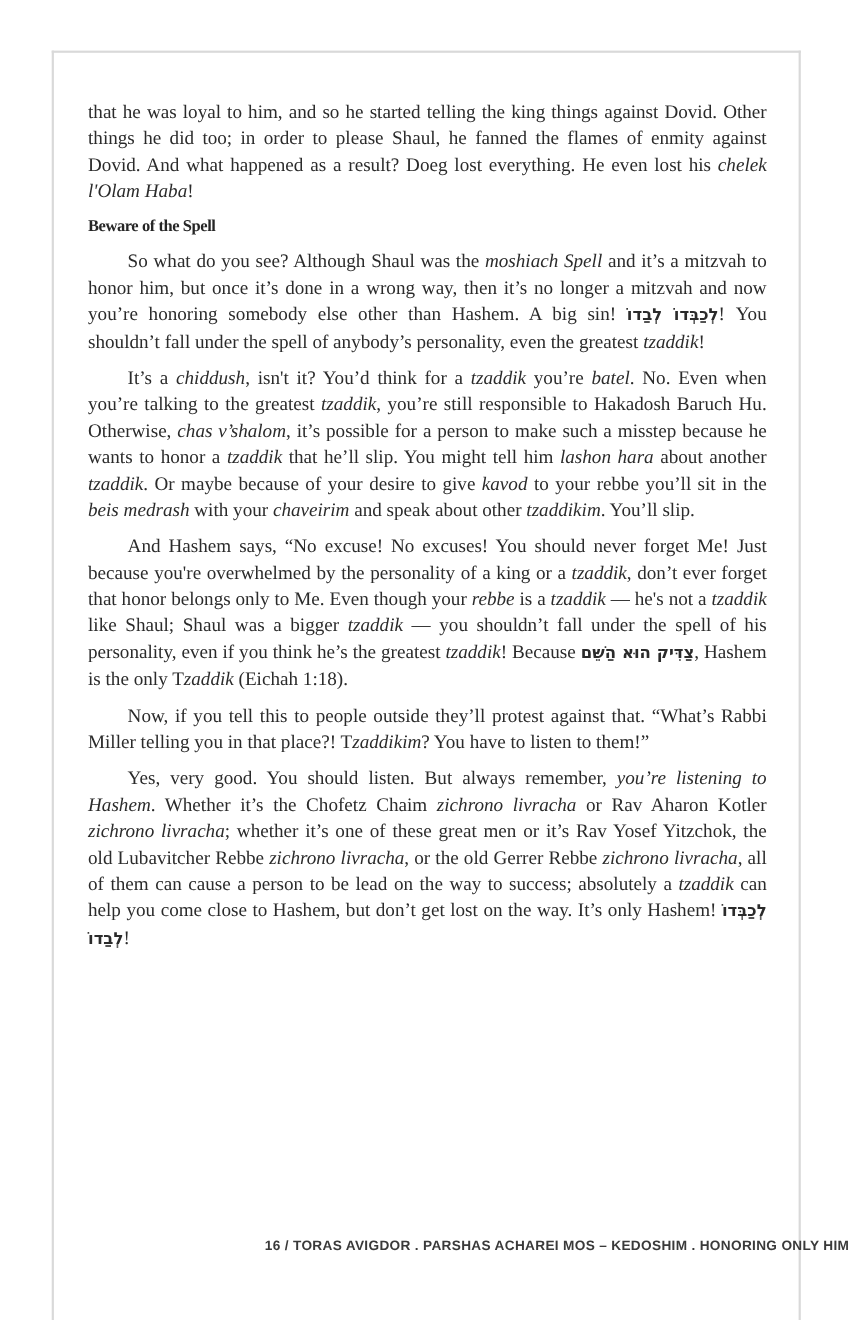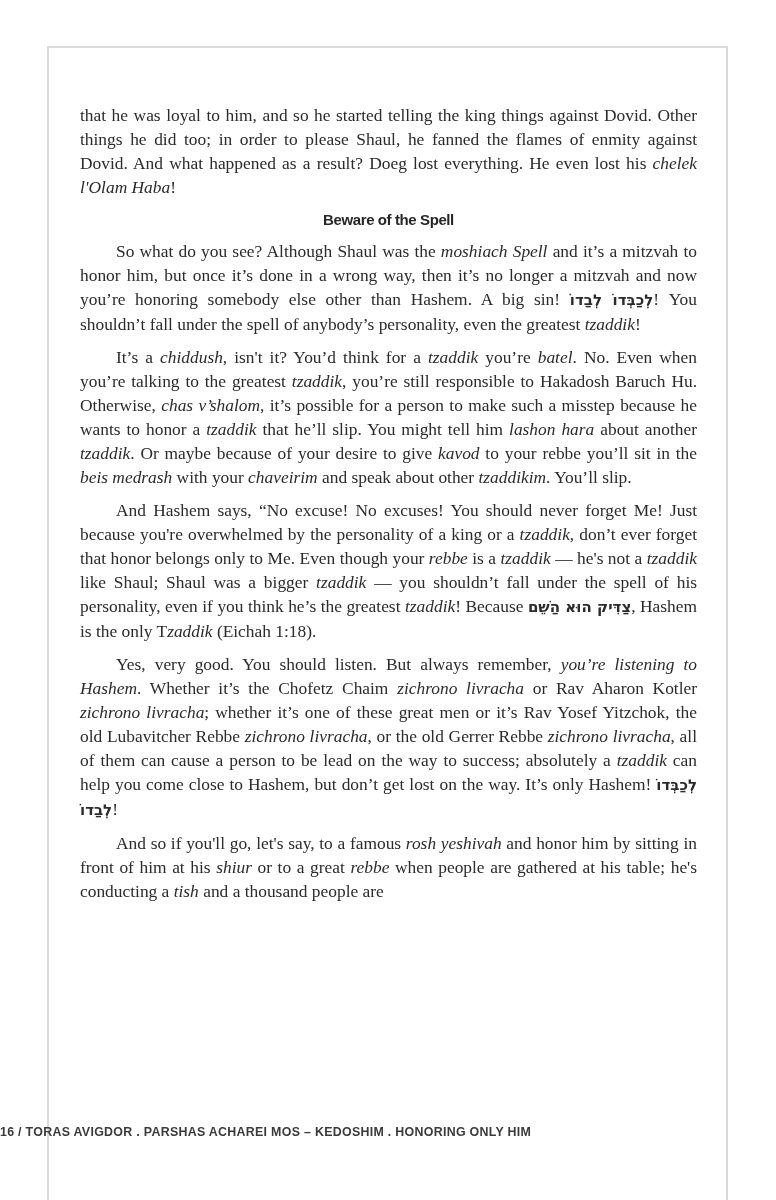--- a/index.html
+++ b/index.html
@@ -4,48 +4,48 @@
 <style>
   html, body { margin: 0; padding: 0; }
   body {
     width: 776px; height: 1200px; background: #ffffff; position: relative; overflow: hidden;
   }
   .page {
     position: absolute; left: 47px; top: 46px; width: 681px; height: 1170px;
     border: 2px solid #d9d9d9; border-bottom: none; box-sizing: border-box; background: #fff;
   }
   .text-block {
-    position: absolute; left: 80px; top: 103px; width: 617px;
+    position: absolute; left: 80px; top: 89px; width: 617px;
     font-family: "Liberation Serif", "DejaVu Serif", serif;
     font-size: 17.4px; line-height: 24.1px; color: #2b2b2b;
     text-align: justify; hyphens: none;
   }
   .text-block p { margin: 0 0 8.5px 0; text-indent: 36px; }
   .text-block p.noindent { text-indent: 0; }
   .text-block i { font-style: italic; }
   .heb { font-family: "DejaVu Sans", sans-serif; font-size: 15px; direction: rtl; unicode-bidi: isolate; font-weight: bold; }
   h2.section-heading {
-    margin: 2px 0 7px 0; text-align: center;
-    font-family: Liberation Sans, sans-serif;
+    margin: 2px 0 7px 0; 
+    font-family: Liberation Serif, serif;
     font-size: 15px; font-weight: bold; letter-spacing: -0.4px; color: #262626; line-height: 24px;
   }
   .footer {
-    position: absolute; left: 0; width: 772px; top: 1125px; text-align: left;
+    position: absolute; left: 0; width: 772px; top: 1125px; text-align: right;
     font-family: "Liberation Sans", "DejaVu Sans", sans-serif;
     font-size: 12.4px; font-weight: bold; color: #3a3a3a; letter-spacing: 0.3px;
   }
 </style>
 </head>
 <body>
 
 <div class="page"></div>
 
 <div class="text-block">
   <p class="noindent">that he was loyal to him, and so he started telling the king things against Dovid. Other things he did too; in order to please Shaul, he fanned the flames of enmity against Dovid. And what happened as a result? Doeg lost everything. He even lost his <i>chelek l'Olam Haba</i>!</p>
   <h2 class="section-heading">Beware of the Spell</h2>
   <p>So what do you see? Although Shaul was the <i>moshiach Spell</i> and it’s a mitzvah to honor him, but once it’s done in a wrong way, then it’s no longer a mitzvah and now you’re honoring somebody else other than Hashem. A big sin! <span class="heb" lang="he">לְכַבְּדוֹ לְבַדוֹ</span>! You shouldn’t fall under the spell of anybody’s personality, even the greatest <i>tzaddik</i>!</p>
   <p>It’s a <i>chiddush</i>, isn't it? You’d think for a <i>tzaddik</i> you’re <i>batel</i>. No. Even when you’re talking to the greatest <i>tzaddik</i>, you’re still responsible to Hakadosh Baruch Hu. Otherwise, <i>chas v’shalom</i>, it’s possible for a person to make such a misstep because he wants to honor a <i>tzaddik</i> that he’ll slip. You might tell him <i>lashon hara</i> about another <i>tzaddik</i>. Or maybe because of your desire to give <i>kavod</i> to your rebbe you’ll sit in the <i>beis medrash</i> with your <i>chaveirim</i> and speak about other <i>tzaddikim</i>. You’ll slip.</p>
   <p>And Hashem says, “No excuse! No excuses! You should never forget Me! Just because you're overwhelmed by the personality of a king or a <i>tzaddik</i>, don’t ever forget that honor belongs only to Me. Even though your <i>rebbe</i> is a <i>tzaddik</i> — he's not a <i>tzaddik</i> like Shaul; Shaul was a bigger <i>tzaddik</i> — you shouldn’t fall under the spell of his personality, even if you think he’s the greatest <i>tzaddik</i>! Because <span class="heb" lang="he">צַדִּיק הוּא הַשֵּׁם</span>, Hashem is the only T<i>zaddik</i> (Eichah 1:18).</p>
+  <p>Now, if you tell this to people outside they’ll protest against that. “What’s Rabbi Miller telling you in that place?! T<i>zaddikim</i>? You have to listen to them!”</p>
   <p>Yes, very good. You should listen. But always remember, <i>you’re listening to Hashem</i>. Whether it’s the Chofetz Chaim <i>zichrono livracha</i> or Rav Aharon Kotler <i>zichrono livracha</i>; whether it’s one of these great men or it’s Rav Yosef Yitzchok, the old Lubavitcher Rebbe <i>zichrono livracha</i>, or the old Gerrer Rebbe <i>zichrono livracha</i>, all of them can cause a person to be lead on the way to success; absolutely a <i>tzaddik</i> can help you come close to Hashem, but don’t get lost on the way. It’s only Hashem! <span class="heb" lang="he">לְכַבְּדוֹ לְבַדוֹ</span>!</p>
-  <p>And so if you'll go, let's say, to a famous <i>rosh yeshivah</i> and honor him by sitting in front of him at his <i>shiur</i> or to a great <i>rebbe</i> when people are gathered at his table; he's conducting a <i>tish</i> and a thousand people are</p>
 </div>
 
 <div class="footer">16 / TORAS AVIGDOR . PARSHAS ACHAREI MOS – KEDOSHIM . HONORING ONLY HIM</div>
 
 </body></html>

